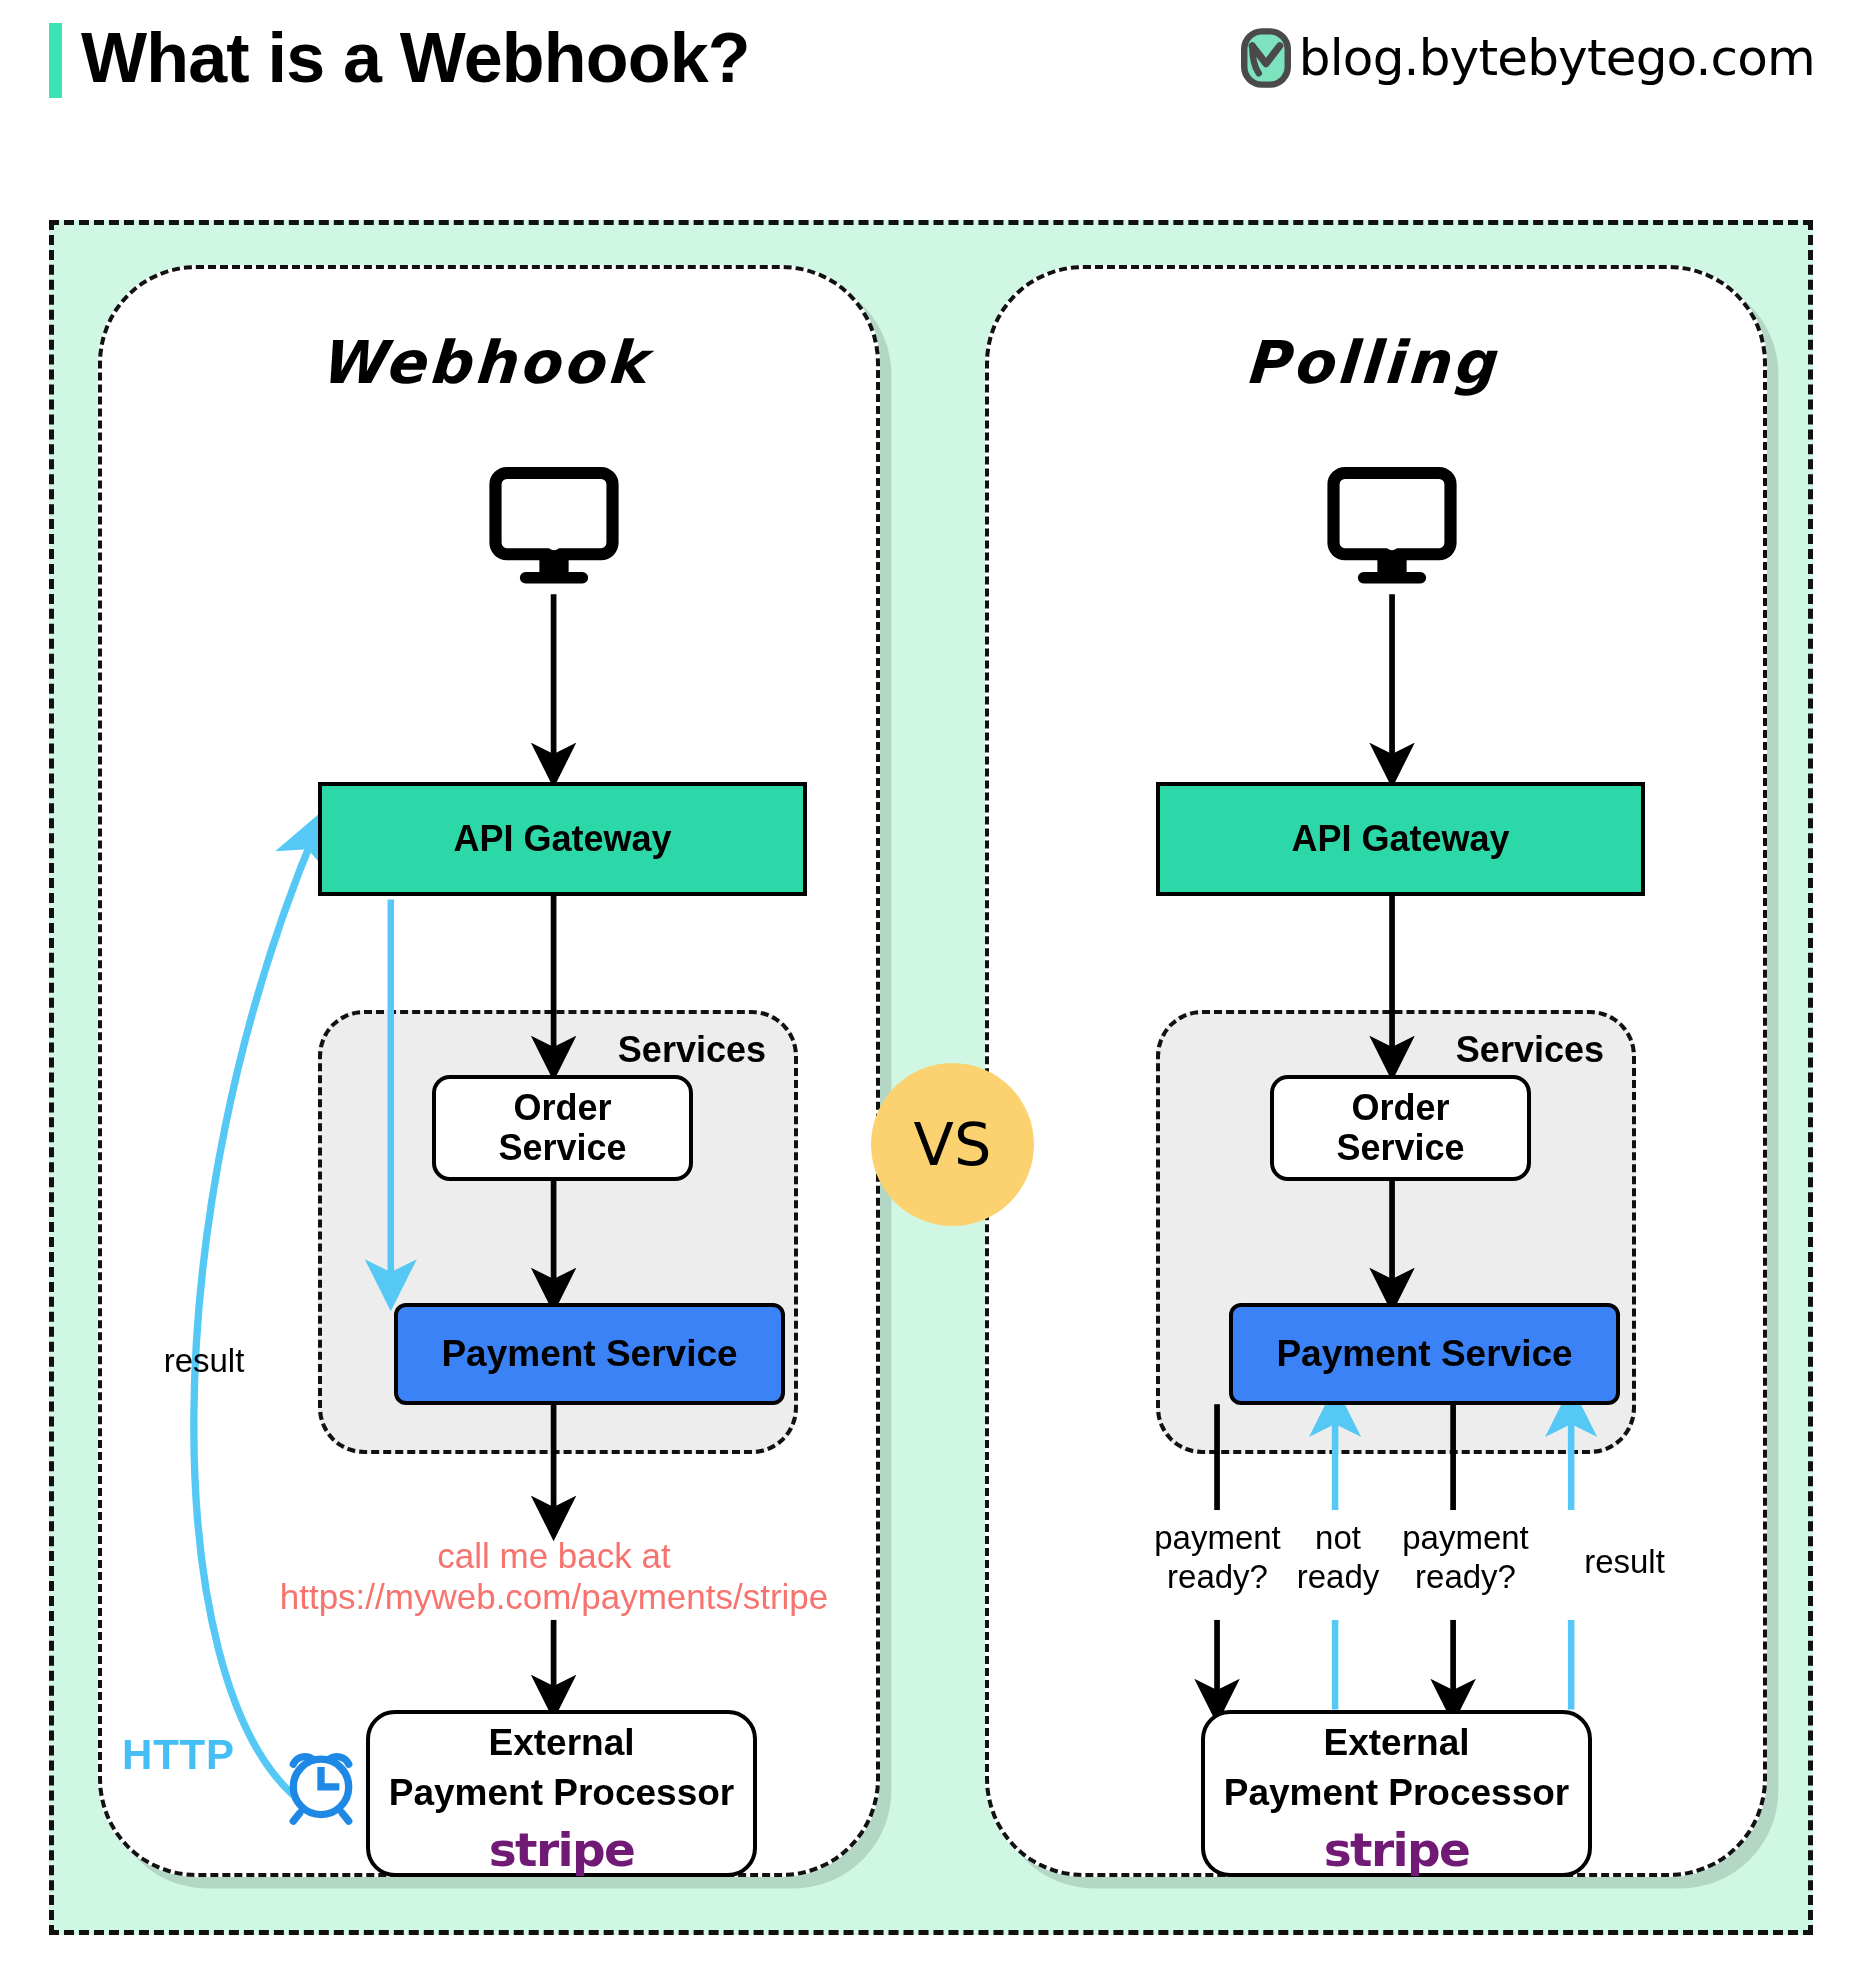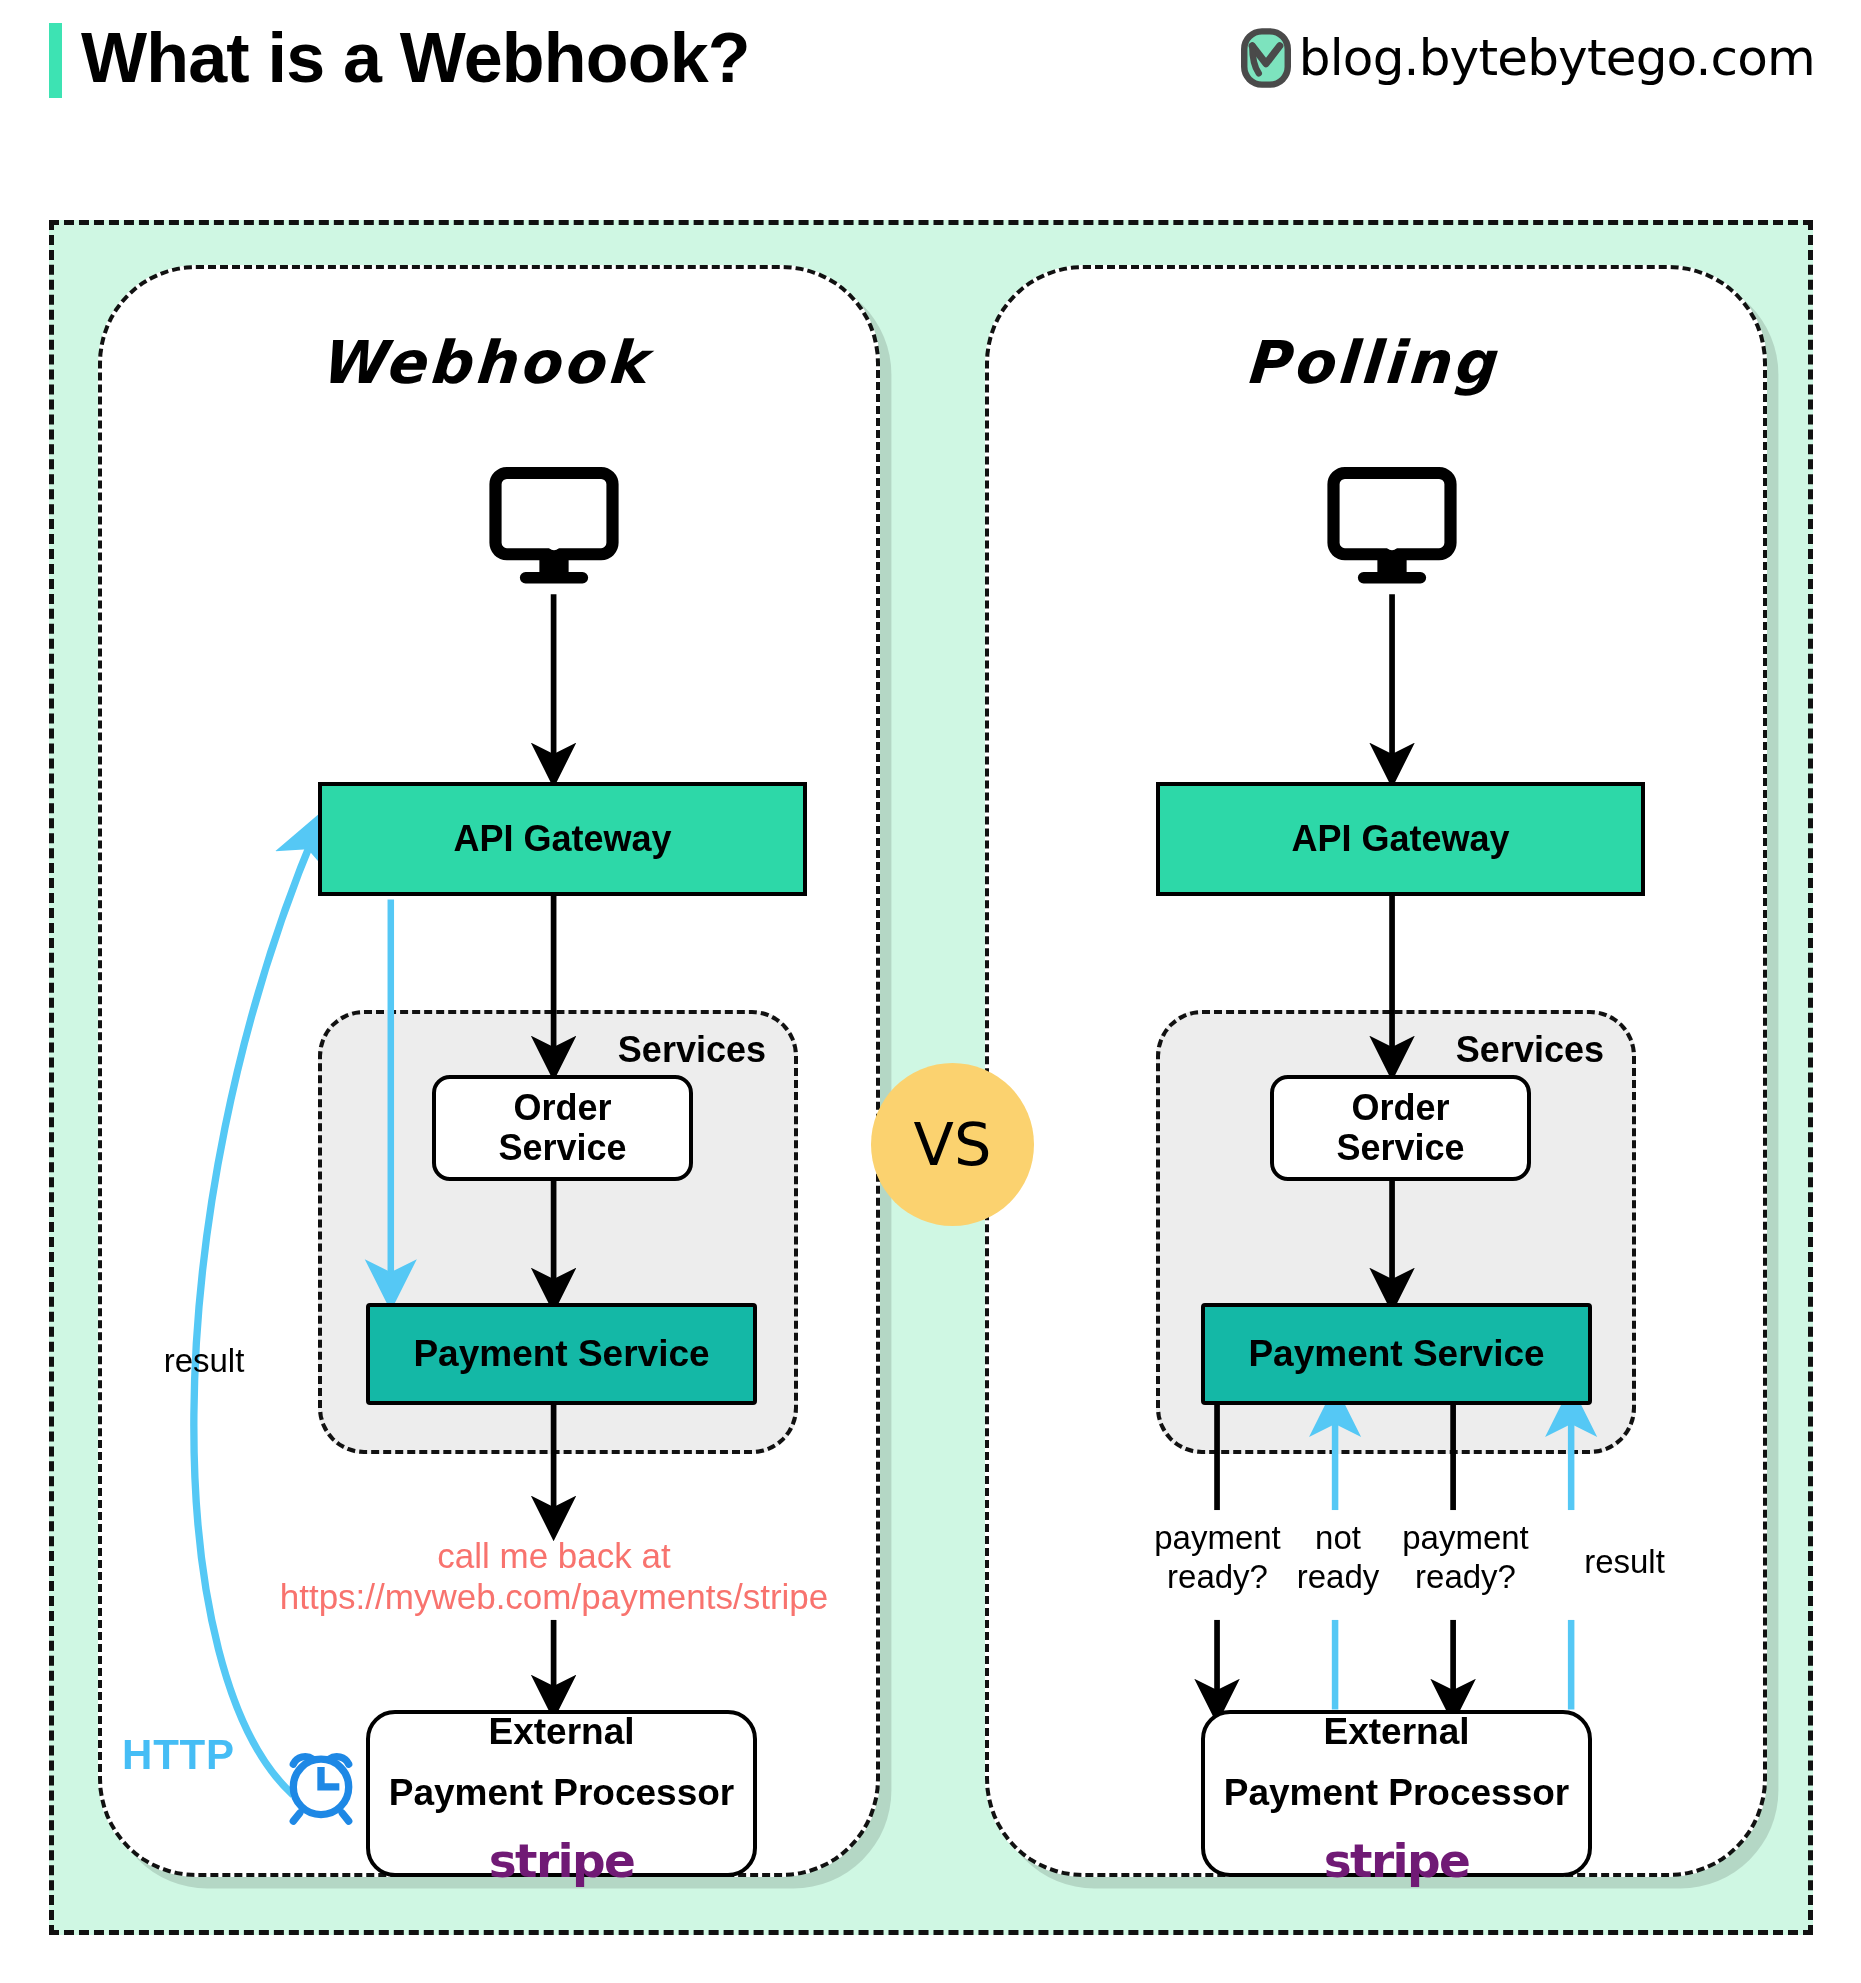--- a/index.html
+++ b/index.html
@@ -59,23 +59,23 @@
     font-size:59px;color:#000;font-family:"DejaVu Sans", sans-serif;
     z-index:40;
   }
 
   
   .node{position:absolute;box-sizing:border-box;display:flex;
         align-items:center;justify-content:center;text-align:center;
         font-weight:bold;color:#000;line-height:1.1;}
   .gw{background:#2DD8A8;border:4.9px solid #000;border-radius:0;font-size:36px;}
   .svc{background:#ffffff;border:4.9px solid #000;border-radius:18px;font-size:36px;}
-  .pay{background:#14b8a6;border:4.9px solid #000;border-radius:4px;font-size:37px;}
+  .pay{background:#3b82f6;border:4.9px solid #000;border-radius:12px;font-size:37px;margin-left:28px;}
   .ext{background:#ffffff;border:4.9px solid #000;border-radius:29px;font-size:37px;
-       flex-direction:column;gap:21px;padding-top:11.4px;}
+       flex-direction:column;gap:10px;padding-top:11.4px;}
   .stripe{color:#701a75;font-size:47px;font-weight:bold;letter-spacing:-1.6px;
           font-family:"DejaVu Sans", sans-serif;}
 
   .services-box{
     position:absolute;background:#EDEDED;border:4.9px dashed #111;
     border-radius:46px;box-sizing:border-box;
   }
   .services-label{
     position:absolute;right:28px;top:14.7px;font-size:36px;font-weight:bold;color:#000;
   }

